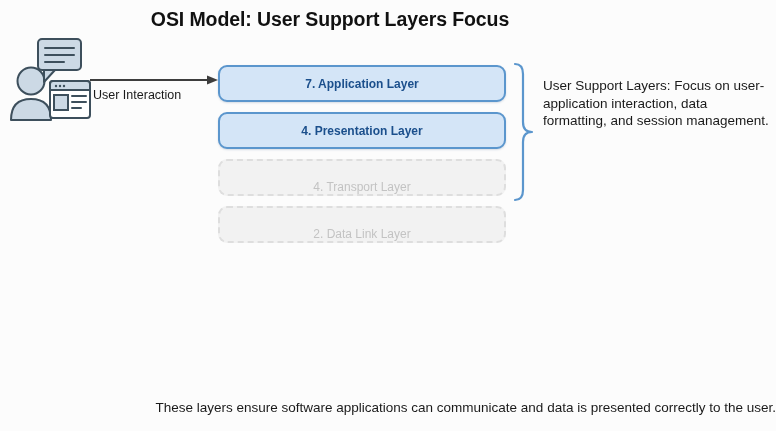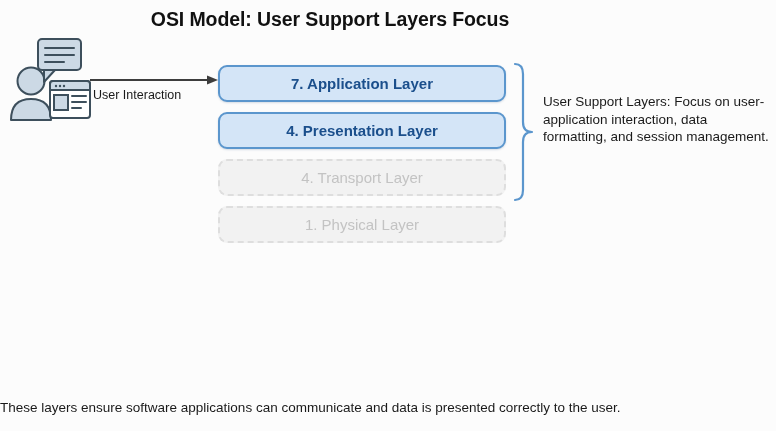--- a/index.html
+++ b/index.html
@@ -64,61 +64,62 @@
     width: 288px;
   }
   .layer-box {
     height: 37px;
     margin-bottom: 10px;
     border-radius: 9px;
     display: flex;
     align-items: center;
     justify-content: center;
     box-sizing: border-box;
-    font-size: 15px;
+    font-size: 12px;
   }
   .layer-box.highlight {
     background: #d4e5f7;
     border: 2px solid #5b96cd;
     color: #1b4f8c;
     font-weight: bold;
     box-shadow: 0 1px 2px rgba(40,80,130,0.18);
   }
   .layer-box.faded {
     background: #f2f2f2;
     border: 2px dashed #dedede;
     color: #c3c3c3;
     font-weight: normal;
+    align-items: flex-end;
   }
 
   
   #support-brace {
     position: absolute;
     left: 512px;
     top: 62px;
     width: 24px;
     height: 140px;
   }
   #support-annotation {
     position: absolute;
     left: 543px;
-    top: 93px;
+    top: 77px;
     width: 230px;
     font-size: 13.5px;
     line-height: 17.5px;
     color: #1a1a1a;
   }
 
   
   #caption {
     position: absolute;
     left: 0;
     top: 400px;
     width: 776px;
-    text-align: left;
+    text-align: right;
     font-size: 13.5px;
     color: #1a1a1a;
     white-space: nowrap;
   }
 </style>
 </head>
 <body>
 
 <div id="page-title">OSI Model: User Support Layers Focus</div>
 
@@ -159,21 +160,21 @@
   <div class="layer-box highlight">
     <span>7. Application Layer</span>
   </div>
   <div class="layer-box highlight">
     <span>4. Presentation Layer</span>
   </div>
   <div class="layer-box faded">
     <span>4. Transport Layer</span>
   </div>
   <div class="layer-box faded">
-    <span>1. Physical Layer</span>
+    <span>2. Data Link Layer</span>
   </div>
 </div>
 
 <div id="support-brace">
   <svg width="24" height="140" viewBox="0 0 24 140">
     <path d="M3 2 Q11 2 11 12 L11 60 Q11 70 20 70 Q11 70 11 80 L11 128 Q11 138 3 138" fill="none" stroke="#5b96cd" stroke-width="2.2" stroke-linecap="round" stroke-linejoin="round"></path>
   </svg>
 </div>
 
 <div id="support-annotation">User Support Layers: Focus on user-application interaction, data formatting, and session management.</div>

